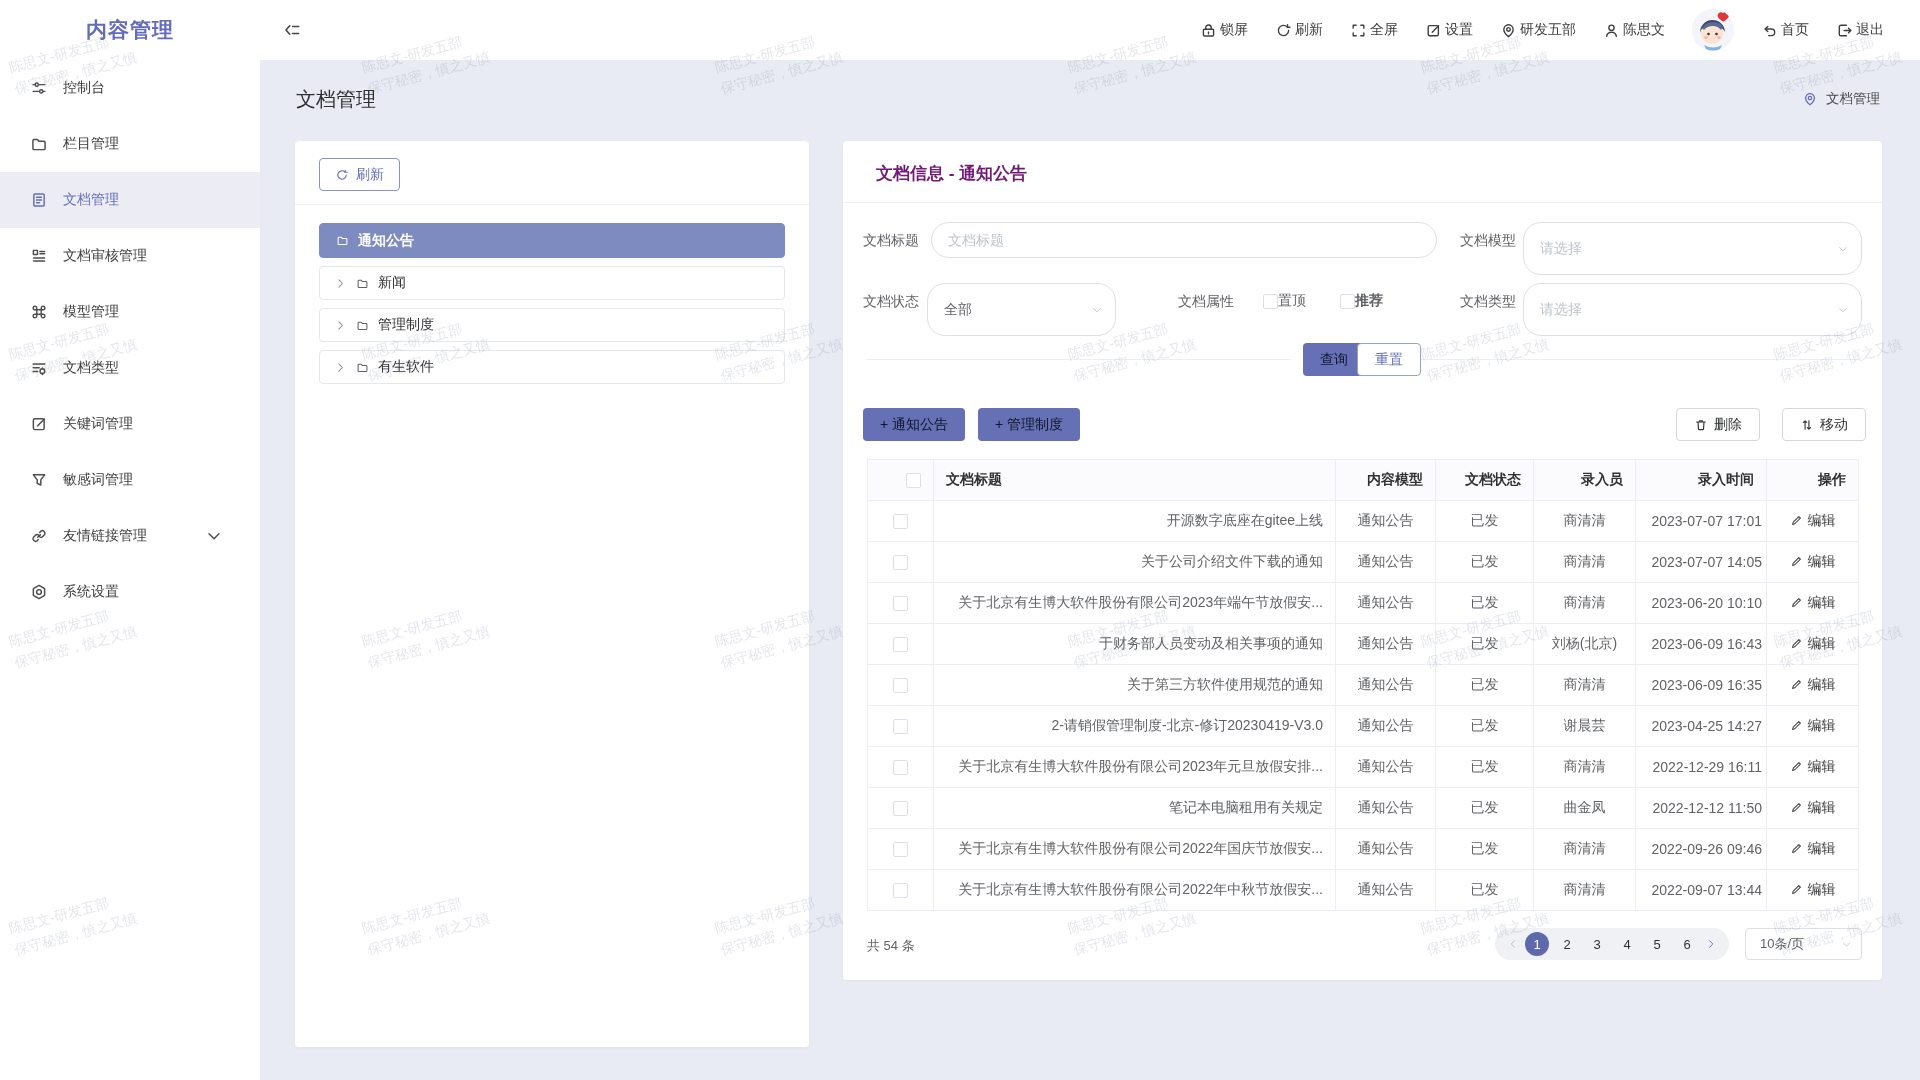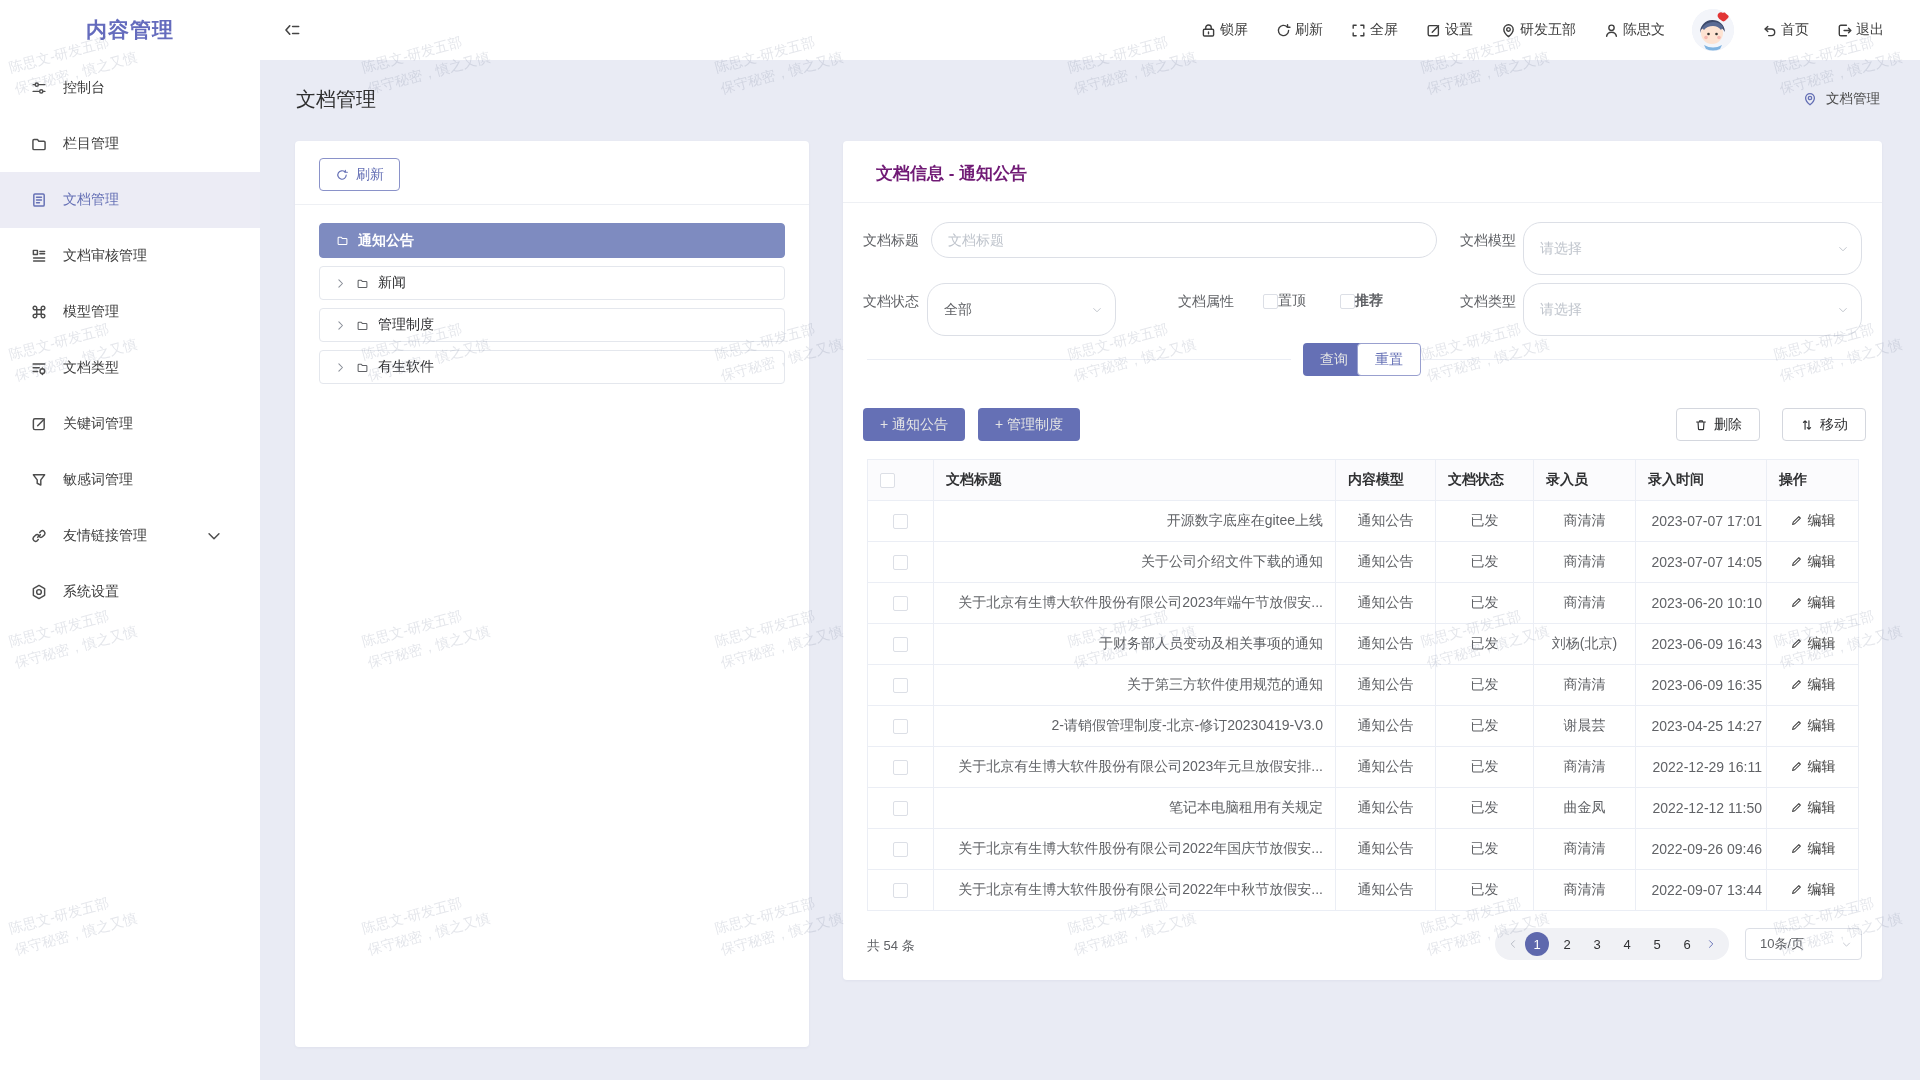--- a/index.html
+++ b/index.html
@@ -61,30 +61,30 @@
   .text-input { position:absolute; height:36px; border:1px solid #dcdfe6; border-radius:18px; padding:0 16px; font-size:14px; color:#333; outline:none; font-family:inherit; background:#fff; }
   .text-input::placeholder { color:#bfc4cc; }
   .select { position:absolute; height:53px; border:1px solid #dcdfe6; border-radius:18px; background:#fff; display:flex; align-items:center; padding:0 30px 0 16px; font-size:14px; color:#606266; cursor:pointer; }
   .select .ph { color:#bfc4cc; }
   .select .chev { position:absolute; right:12px; color:#c0c4cc; }
   .select .chev svg { width:12px; height:12px; }
   .chk { position:absolute; top:142px; height:36px; display:flex; align-items:center; font-size:14px; color:#606266; cursor:pointer; }
   .box { width:15px; height:15px; border:1px solid #dcdfe6; border-radius:2px; background:#fff; flex:none; }
 
   .btn { display:inline-flex; align-items:center; gap:6px; height:33px; padding:0 17px; border-radius:4px; font-size:14px; cursor:pointer; border:none; font-family:inherit; white-space:nowrap; }
-  .btn-primary { background:#6570b5; color:#e5e5e5; }
+  .btn-primary { background:#6570b5; color:#0f172a; }
   .btn-reset { background:#fff; border:1px solid #99a0cf; color:#6570b5; }
   .btn-outline { background:#fff; border:1px solid #d4d7de; color:#303133; }
   .btn-outline .ic svg { width:14px; height:14px; }
   .hline { position:absolute; top:218px; border-top:1px solid #ebeef5; }
 
   
   .doc-table { position:absolute; left:24px; top:318px; width:991px; border-collapse:collapse; table-layout:fixed; font-size:14px; }
   .doc-table th, .doc-table td { border:1px solid #ebeef5; height:41px; padding:0 12px; overflow:hidden; white-space:nowrap; }
-  .doc-table th { color:#303133; font-weight:bold; background:#fbfbfd; text-align:left; }
+  .doc-table th { color:#303133; font-weight:bold; background:#fbfbfd; text-align:right; }
   .doc-table th.l { text-align:left; } .doc-table th.r { }
   .doc-table td { color:#606266; text-align:center; }
   .doc-table td.title { text-align:right; }
   .doc-table td.time { text-align:right; padding:0 4px; }
   .status-pub { color:#2f9e0e; }
   .edit-link { display:inline-flex; align-items:center; gap:5px; color:#404040; cursor:pointer; }
   .edit-link .ic svg { width:13px; height:13px; }
 
   
   .total { position:absolute; left:24px; top:796px; font-size:13px; color:#606266; }

